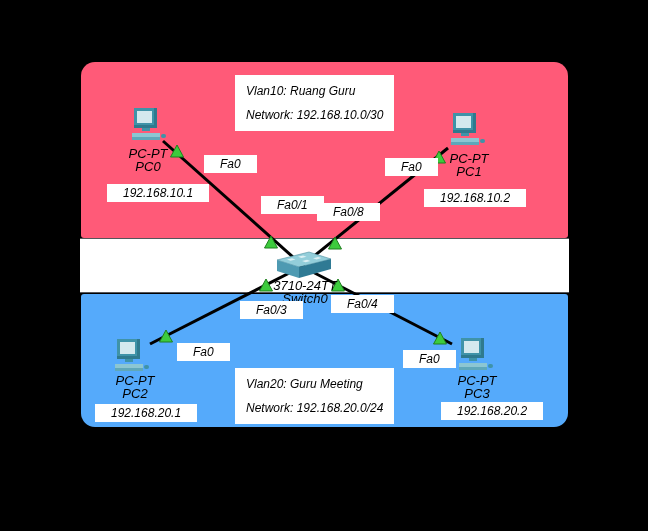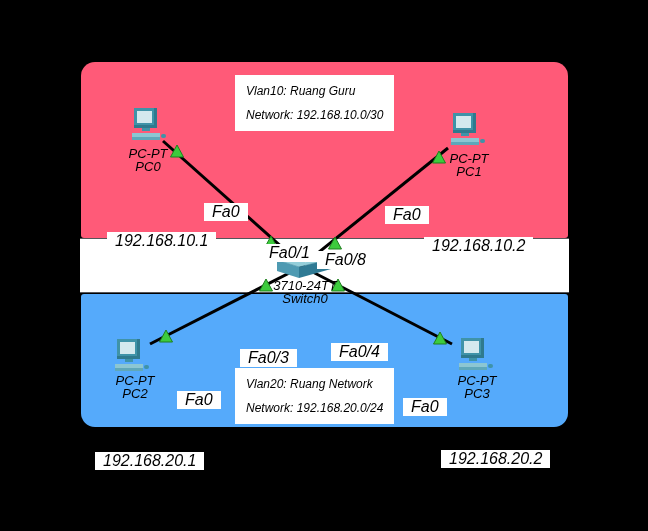--- a/index.html
+++ b/index.html
@@ -6,21 +6,21 @@
   body{font-family:"Liberation Sans","DejaVu Sans",sans-serif;}
   .canvas{position:relative;width:648px;height:531px;background:var(--canvas-bg,#000);overflow:hidden;font-style:italic;}
   .zone{position:absolute;}
   .zone-pink{left:81px;top:62px;width:487px;height:176px;background:var(--vlan10-fill,#ff5a78);border-radius:14px 14px 3px 3px;}
   .zone-white{left:80px;top:238px;width:489px;height:55px;background:var(--trunk-fill,#fff);border-top:1px solid #55565a;border-bottom:1px solid #55565a;box-sizing:border-box;}
   .zone-blue{left:81px;top:294px;width:487px;height:133px;background:var(--vlan20-fill,#55aafb);border-radius:3px 3px 14px 14px;}
   .wires{position:absolute;left:0;top:0;}
   .wires line{stroke:var(--cable,#000);stroke-width:3;}
   .tri{fill:var(--link-up,#3dcb3d);stroke:#1f7f1f;stroke-width:1;}
   .icon{position:absolute;}
-  .lbl{position:absolute;background:var(--label-bg,#fff);color:var(--text,#000);font-size:16px;line-height:14px;padding:2px 8px;white-space:nowrap;margin-top:48px;}
+  .lbl{position:absolute;background:var(--label-bg,#fff);color:var(--text,#000);font-size:12px;line-height:14px;padding:2px 16px;white-space:nowrap;}
   .devname{position:absolute;width:80px;text-align:center;font-size:13px;line-height:13px;color:var(--text,#000);}
   .note{position:absolute;background:var(--label-bg,#fff);color:var(--text,#000);padding:9px 11px;font-size:12px;display:flex;flex-direction:column;gap:10px;white-space:nowrap;}
 </style>
 </head>
 <body>
 
 <div class="canvas">
 
   <div class="zone zone-pink"></div>
   <div class="zone zone-white"></div>
@@ -90,21 +90,21 @@
     <polygon points="23,7.8 28,6.5 31.5,7.7 26.5,9" fill="#DCF0F4"></polygon>
     <polygon points="27,12 32,10.7 35.5,11.9 30.5,13.2" fill="#DCF0F4"></polygon>
     <polygon points="38,9.2 43,7.9 46.5,9.1 41.5,10.4" fill="#DCF0F4"></polygon>
   </svg>
 
   <div class="note" style="left:235px;top:75px">
     <div>Vlan10: Ruang Guru</div>
     <div>Network: 192.168.10.0/30</div>
   </div>
   <div class="note" style="left:235px;top:368px">
-    <div>Vlan20: Ruang Network</div>
+    <div>Vlan20: Guru Meeting</div>
     <div>Network: 192.168.20.0/24</div>
   </div>
 
   <div class="devname" style="left:108px;top:147px">
     <div>PC-PT</div>
     <div>PC0</div>
   </div>
   <div class="devname" style="left:429px;top:152px">
     <div>PC-PT</div>
     <div>PC1</div>

